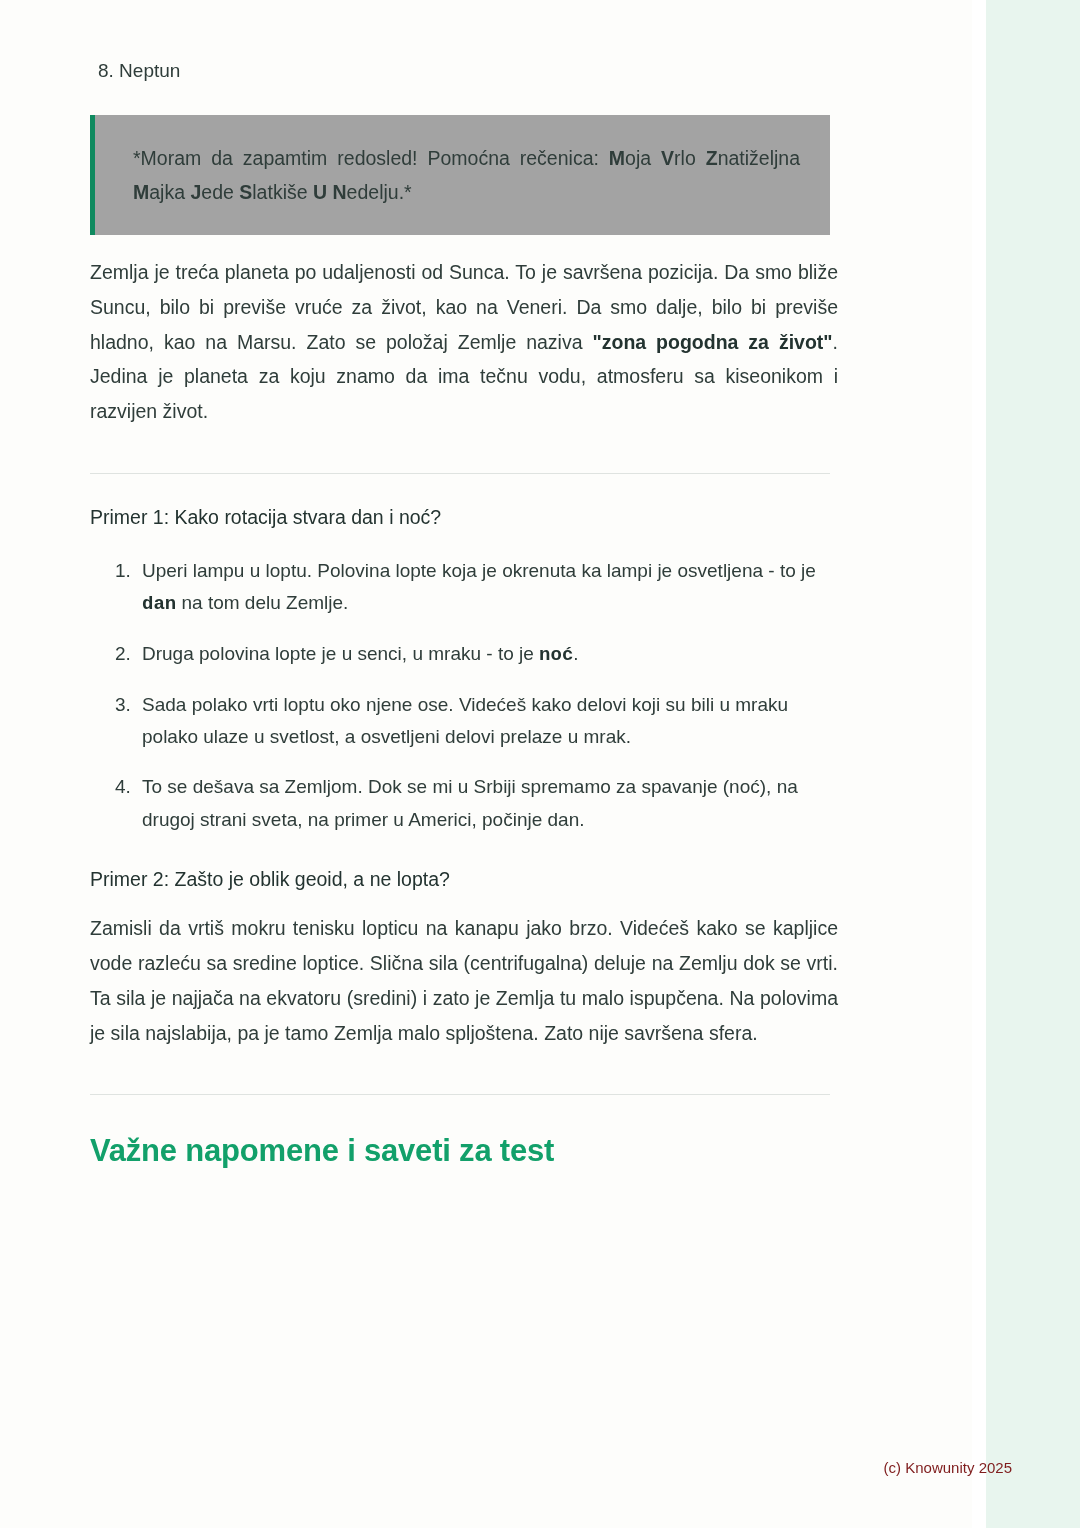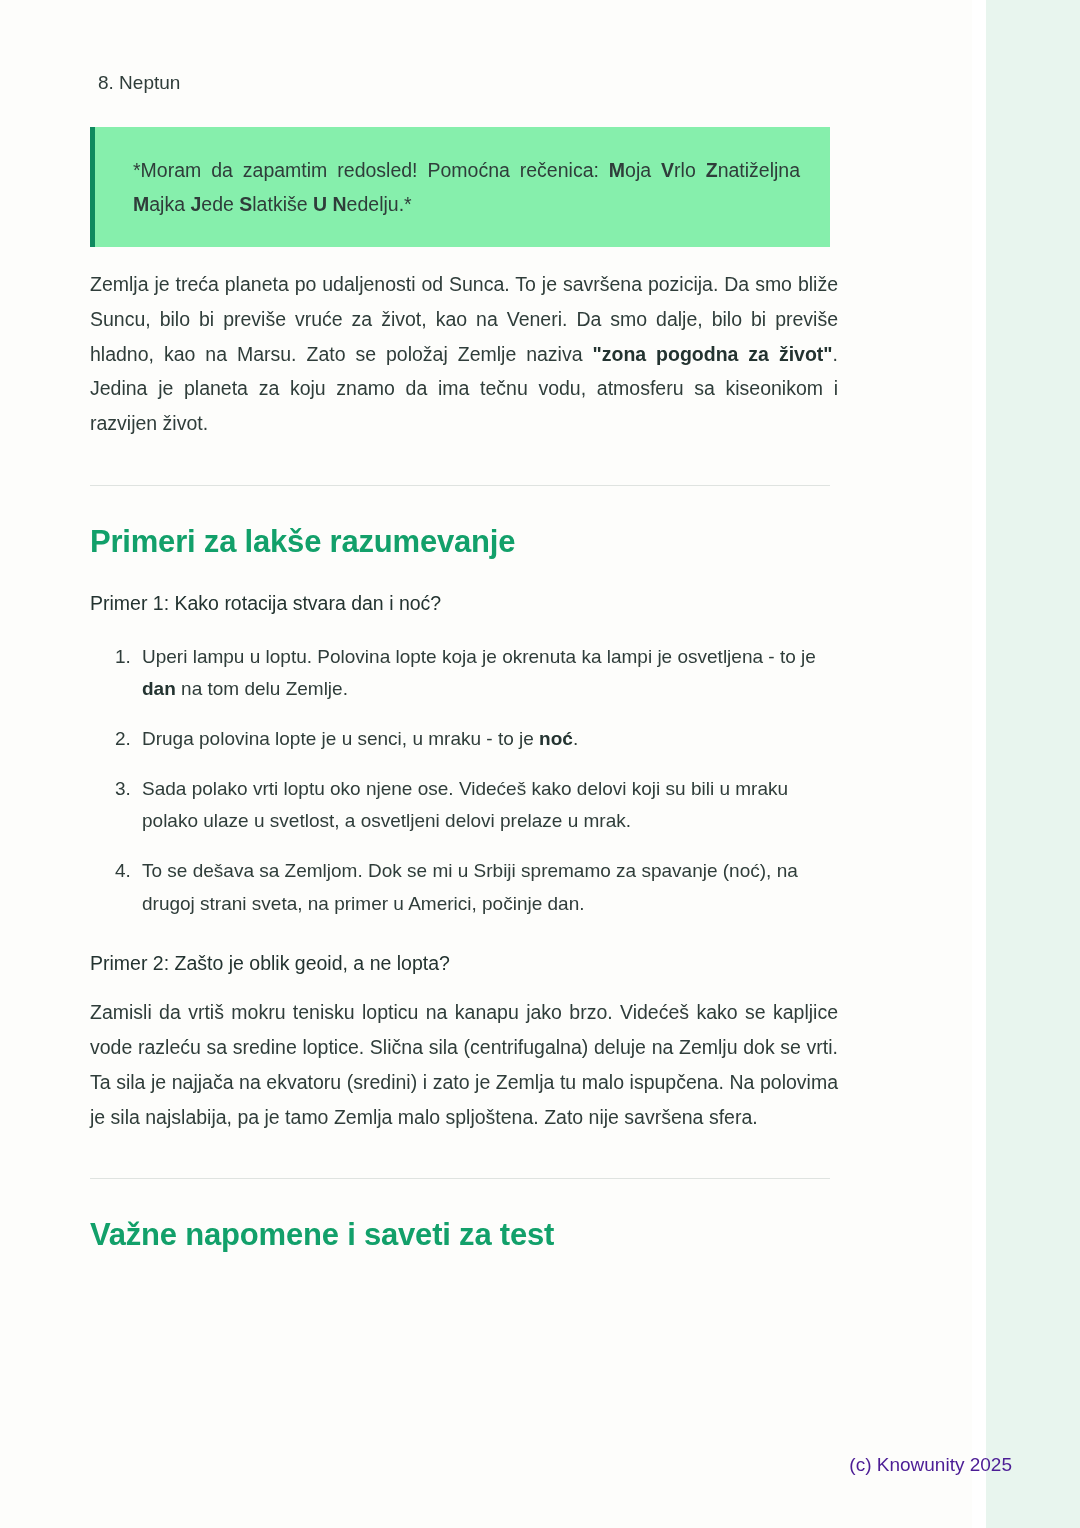--- a/index.html
+++ b/index.html
@@ -33,34 +33,34 @@
     position: absolute;
     top: 0;
     right: 94px;
     width: 14px;
     height: 100%;
     background: #ffffff;
   }
   .content {
     position: absolute;
     left: 90px;
-    top: 16px;
+    top: 4px;
     width: 748px;
   }
 
   .list-line {
     font-size: 19px;
     color: #2f3d3a;
     margin-top: 56px;
     margin-left: 8px;
   }
 
   .callout {
     margin-top: 33px;
-    background: #86efac;
+    background: #a3a3a3;
     border-left: 5px solid #0f8a5f;
     padding: 26px 30px 26px 38px;
     box-sizing: border-box;
     width: 740px;
   }
   .callout p {
     margin: 0;
     font-size: 19.5px;
     line-height: 1.75;
     text-align: justify;
@@ -103,28 +103,28 @@
     margin: 26px 0 0 0;
     padding-left: 46px;
     font-size: 19px;
     line-height: 1.72;
     color: #2f3d3a;
   }
   ol.steps li {
     margin-bottom: 17px;
     padding-left: 6px;
   }
-  ol.steps li b { font-weight: bold; color: #233330; }
+  ol.steps li b { font-weight: bold; color: #233330; font-family: Liberation Mono, monospace; }
 
   .footer-note {
     position: absolute;
     right: 68px;
     bottom: 52px;
-    font-size: 19px;
-    color: #4c1d95;
+    font-size: 15px;
+    color: #7f1d1d;
   }
 </style>
 </head>
 <body>
 
 <div class="page">
 
   <div class="right-band"></div>
   <div class="right-band-inner"></div>
 
@@ -133,21 +133,20 @@
     <div class="list-line">8. Neptun</div>
 
     <div class="callout">
       <p>*Moram da zapamtim redosled! Pomoćna rečenica: <b>M</b>oja <b>V</b>rlo <b>Z</b>natiželjna <b>M</b>ajka <b>J</b>ede <b>S</b>latkiše <b>U</b> <b>N</b>edelju.*</p>
     </div>
 
     <p class="para">Zemlja je treća planeta po udaljenosti od Sunca. To je savršena pozicija. Da smo bliže Suncu, bilo bi previše vruće za život, kao na Veneri. Da smo dalje, bilo bi previše hladno, kao na Marsu. Zato se položaj Zemlje naziva <b>"zona pogodna za život"</b>. Jedina je planeta za koju znamo da ima tečnu vodu, atmosferu sa kiseonikom i razvijen život.</p>
 
     <hr class="sep">
 
-    <h2 class="section">Primeri za lakše razumevanje</h2>
 
     <h3 class="subhead">Primer 1: Kako rotacija stvara dan i noć?</h3>
 
 
     <ol class="steps">
         <li>Uperi lampu u loptu. Polovina lopte koja je okrenuta ka lampi je osvetljena - to je <b>dan</b> na tom delu Zemlje.</li>
         <li>Druga polovina lopte je u senci, u mraku - to je <b>noć</b>.</li>
         <li>Sada polako vrti loptu oko njene ose. Videćeš kako delovi koji su bili u mraku polako ulaze u svetlost, a osvetljeni delovi prelaze u mrak.</li>
         <li>To se dešava sa Zemljom. Dok se mi u Srbiji spremamo za spavanje (noć), na drugoj strani sveta, na primer u Americi, počinje dan.</li>
       </ol>

